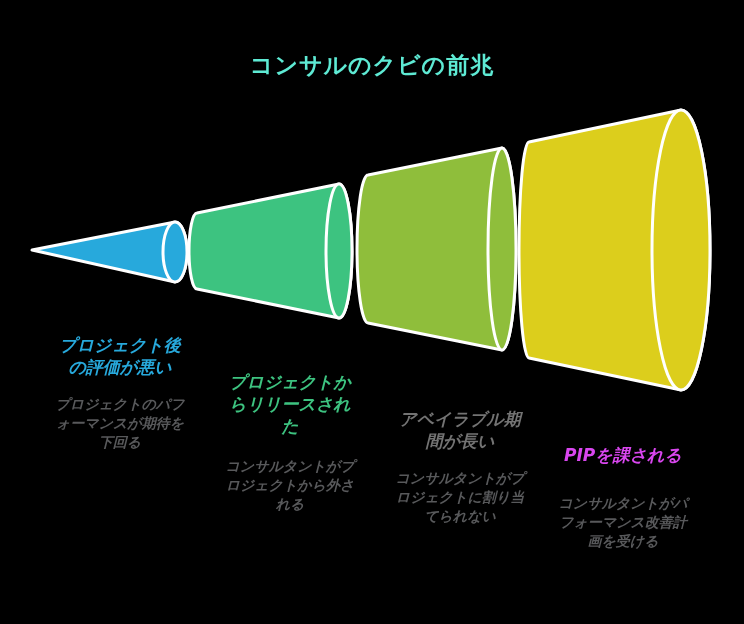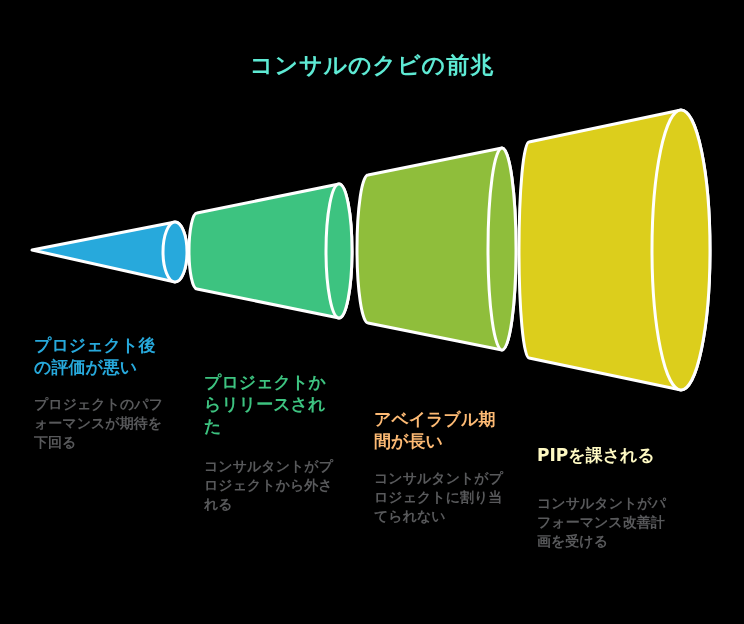--- a/index.html
+++ b/index.html
@@ -20,23 +20,24 @@
     font-size:23px;
     font-weight:bold;
     letter-spacing:1px;
     color:#5eead4;
   }
   .funnel-svg { position:absolute; top:0; left:0; }
   .funnel-shape { stroke:#FFFFFF; stroke-width:3; stroke-linejoin:round; }
   .label {
     position:absolute;
     width:172px;
-    text-align:left;
+    text-align:center;
     white-space:pre-line;
     font-weight:bold;
+    font-style:italic;
   }
   .label-heading { font-size:17px; line-height:22px; }
   .label-desc    { font-size:14px; line-height:19px; }
   .l1h { left:34px;  top:334px; }
   .l1d { left:34px;  top:395px; }
   .l2h { left:204px; top:371px; }
   .l2d { left:204px; top:457px; }
   .l3h { left:374px; top:408px; }
   .l3d { left:374px; top:469px; }
   .l4h { left:537px; top:444px; }
@@ -70,24 +71,24 @@
 ォーマンスが期待を
 下回る</div>
 
   <div class="label label-heading l2h" style="color: rgb(61, 195, 128);">プロジェクトか
 らリリースされ
 た</div>
   <div class="label label-desc l2d" style="color: rgb(88, 89, 91);">コンサルタントがプ
 ロジェクトから外さ
 れる</div>
 
-  <div class="label label-heading l3h" style="color: #fdba74;">アベイラブル期
+  <div class="label label-heading l3h" style="color: #737373;">アベイラブル期
 間が長い</div>
   <div class="label label-desc l3d" style="color: rgb(88, 89, 91);">コンサルタントがプ
 ロジェクトに割り当
 てられない</div>
 
-  <div class="label label-heading l4h" style="color: #fef9c3;">PIPを課される</div>
+  <div class="label label-heading l4h" style="color: #d946ef;">PIPを課される</div>
   <div class="label label-desc l4d" style="color: rgb(88, 89, 91); margin-top: 14px;">コンサルタントがパ
 フォーマンス改善計
 画を受ける</div>
 
 </div>
 
 </body></html>

